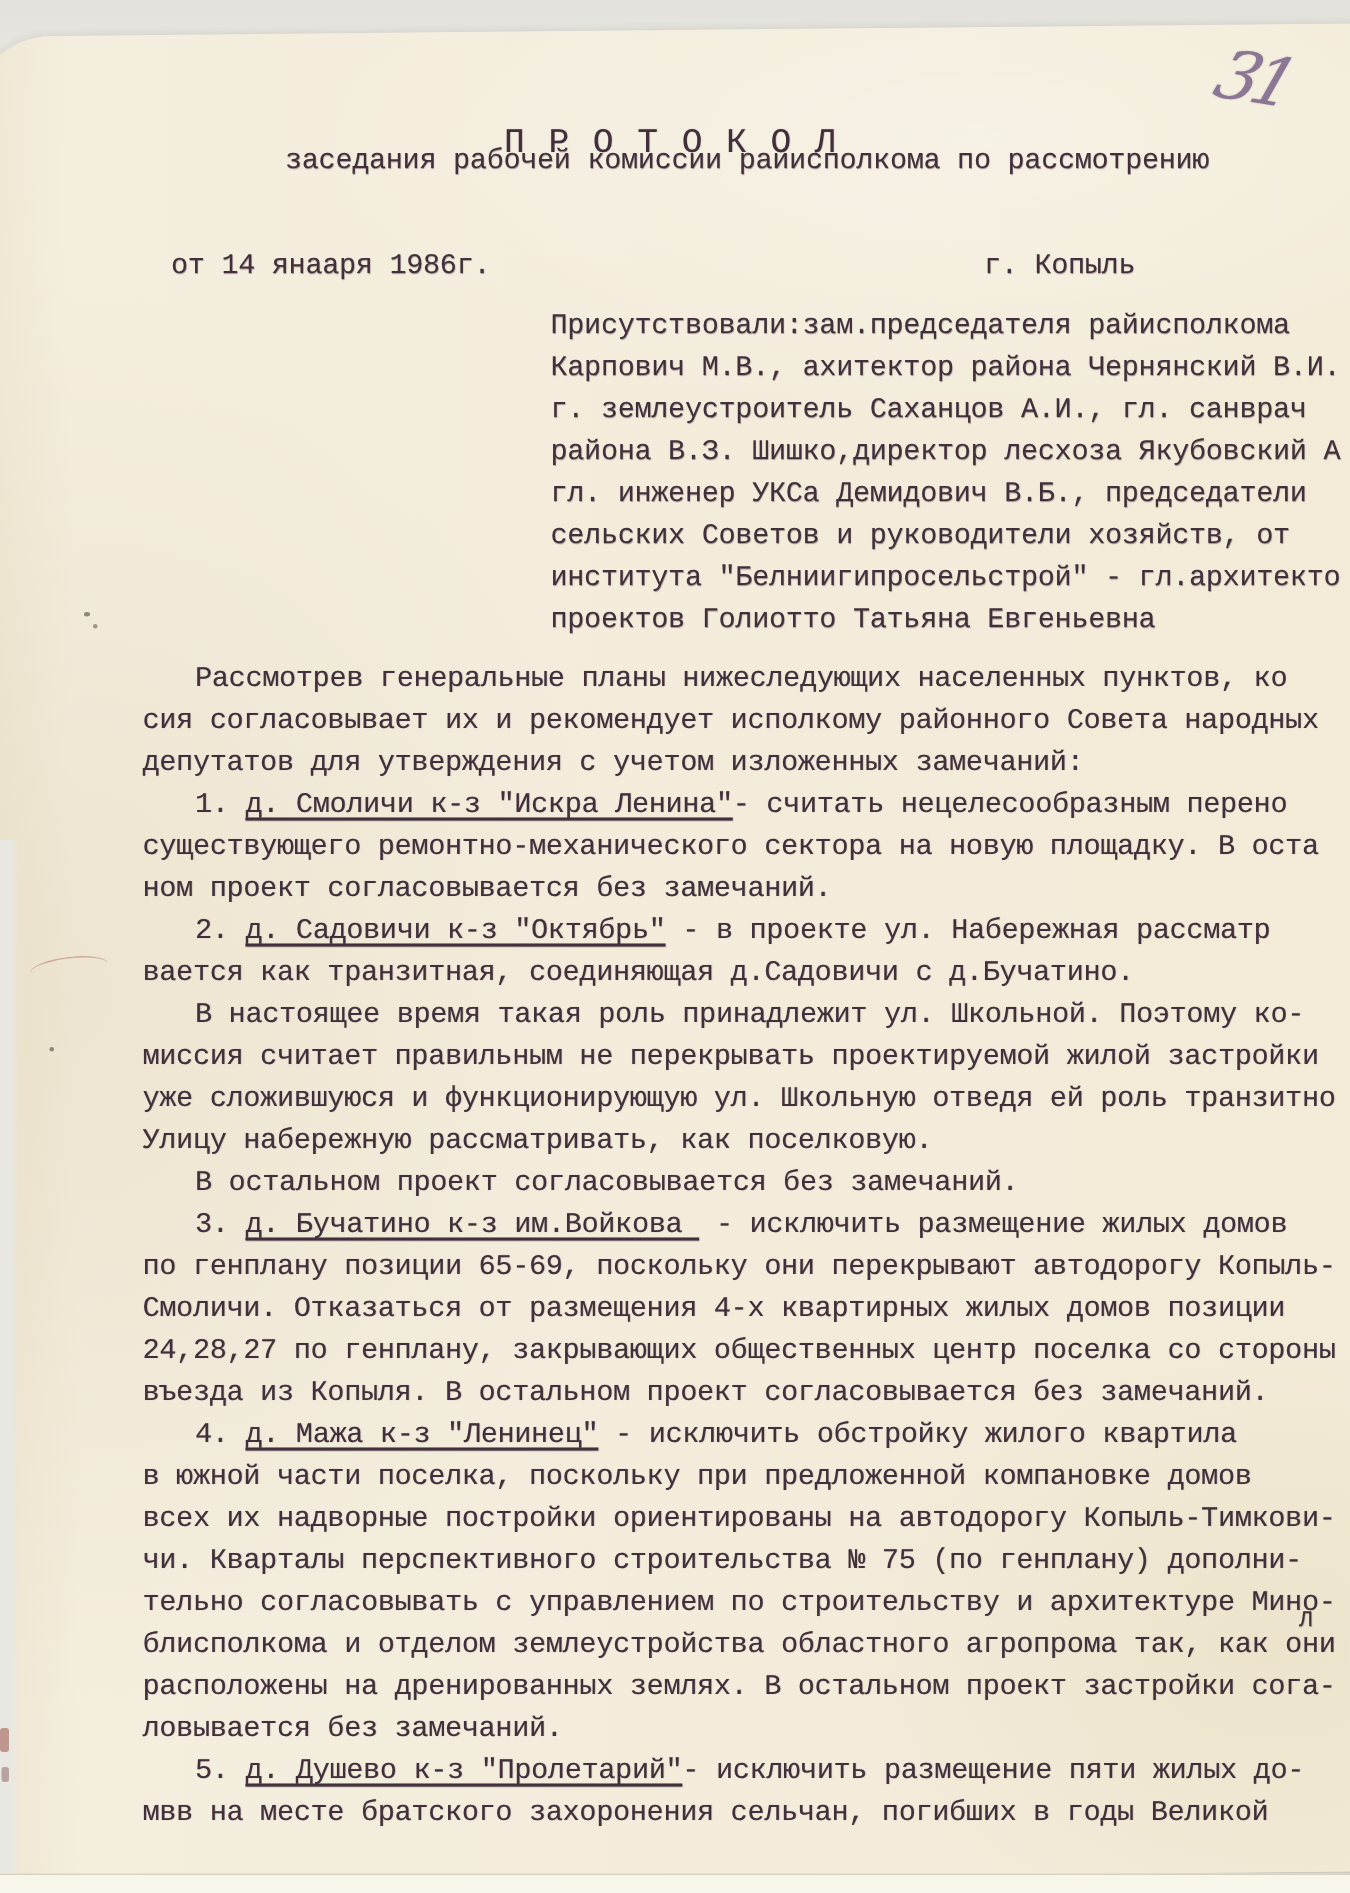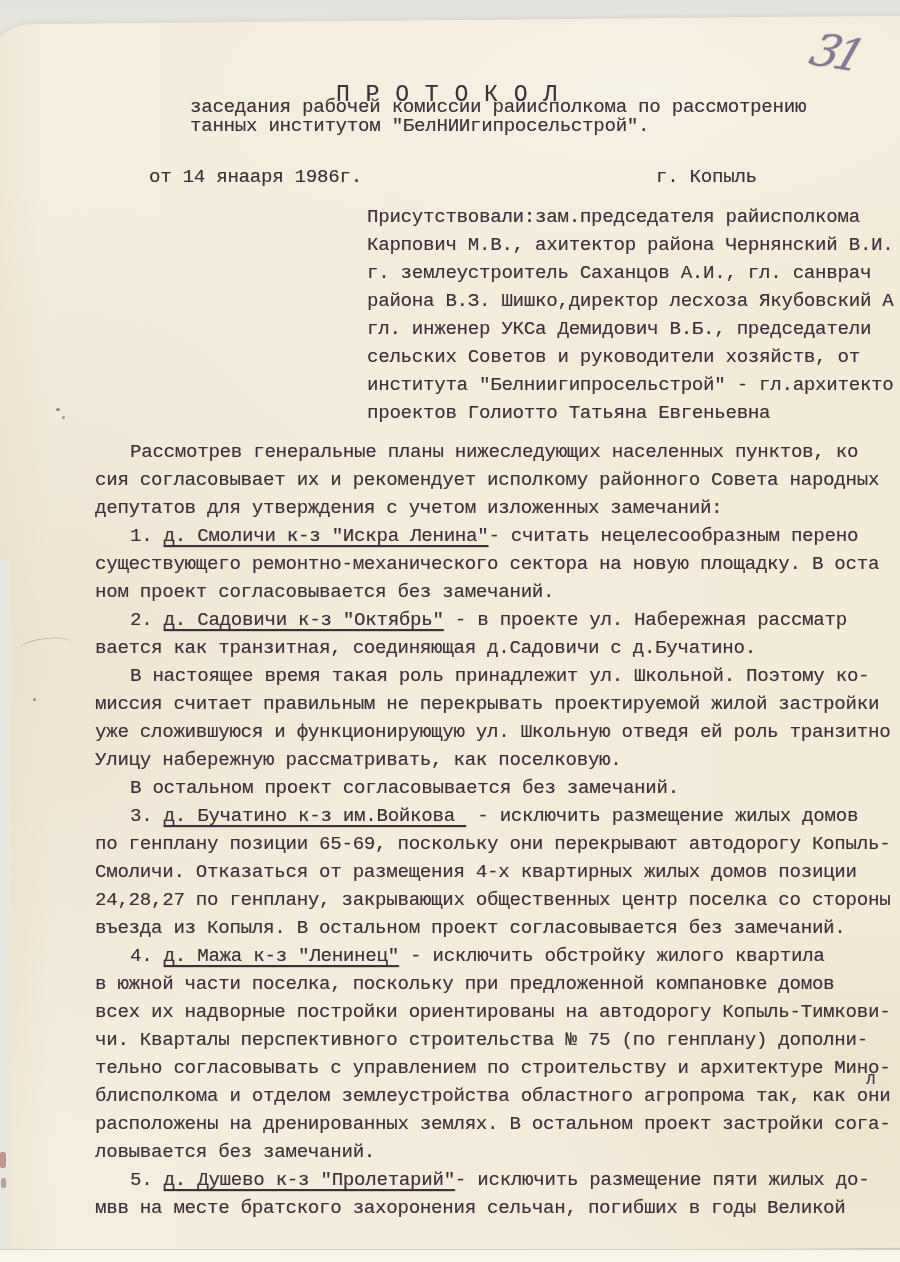--- a/index.html
+++ b/index.html
@@ -31,21 +31,21 @@
     border-top:1px solid #d8d1bc;
   }
   .content{position:absolute;inset:0;color:#41303b;}
   .txt{
     position:absolute;white-space:pre;
     font-size:19px;letter-spacing:-0.2px;
     text-shadow:0.3px 0.4px 0.6px rgba(62,42,56,0.45);
   }
   .doc-title{left:336px;top:62px;font-size:23px;letter-spacing:1px;margin-top:20px;}
   .subtitle{left:190px;top:98px;line-height:19px;}
-  .date-left{left:114px;top:166px;margin-left:35px;}
+  .date-left{left:114px;top:166px;}
   .date-right{left:656px;top:166px;}
   .attendees{left:367px;top:203px;line-height:28px;width:540px;}
   .body-block{left:95px;top:438px;line-height:28px;width:815px;}
   .body-line,.sub-line,.att-line{white-space:pre;}
   .indent{padding-left:35px;}
   .u{
     text-decoration:underline;
     text-decoration-thickness:1.7px;
     text-underline-offset:4px;
   }
@@ -85,21 +85,21 @@
   <div class="speck-b"></div>
   <div class="speck-c"></div>
   <div class="edge-mark-1"></div>
   <div class="edge-mark-2"></div>
 
   <div class="content">
     <div class="pagenum">31</div>
 
     <div class="txt doc-title">П Р О Т О К О Л</div>
 
-    <div class="txt subtitle"><div class="sub-line">заседания рабочей комиссии райисполкома по рассмотрению</div><div class="sub-line">танных институтом "БелНИИгипросельстрой".</div></div>
+    <div class="txt subtitle"><div class="sub-line">заседания рабочей комиссии райисполкома по рассмотрению</div></div>
 
     <div class="txt date-left">от 14 янааря 1986г.</div>
     <div class="txt date-right">г. Копыль</div>
 
     <div class="txt attendees"><div class="att-line">Присутствовали:зам.председателя райисполкома</div><div class="att-line">Карпович М.В., ахитектор района Чернянский В.И.</div><div class="att-line">г. землеустроитель Саханцов А.И., гл. санврач</div><div class="att-line">района В.З. Шишко,директор лесхоза Якубовский А</div><div class="att-line">гл. инженер УКСа Демидович В.Б., председатели</div><div class="att-line">сельских Советов и руководители хозяйств, от</div><div class="att-line">института "Белниигипросельстрой" - гл.архитекто</div><div class="att-line">проектов Голиотто Татьяна Евгеньевна</div></div>
 
     <div class="txt body-block"><div class="body-line indent"><span>Рассмотрев генеральные планы нижеследующих населенных пунктов, ко</span></div><div class="body-line"><span>сия согласовывает их и рекомендует исполкому районного Совета народных</span></div><div class="body-line"><span>депутатов для утверждения с учетом изложенных замечаний:</span></div><div class="body-line indent"><span>1. </span><span class="u">д. Смоличи к-з "Искра Ленина"</span><span>- считать нецелесообразным перено</span></div><div class="body-line"><span>существующего ремонтно-механического сектора на новую площадку. В оста</span></div><div class="body-line"><span>ном проект согласовывается без замечаний.</span></div><div class="body-line indent"><span>2. </span><span class="u">д. Садовичи к-з "Октябрь"</span><span> - в проекте ул. Набережная рассматр</span></div><div class="body-line"><span>вается как транзитная, соединяющая д.Садовичи с д.Бучатино.</span></div><div class="body-line indent"><span>В настоящее время такая роль принадлежит ул. Школьной. Поэтому ко-</span></div><div class="body-line"><span>миссия считает правильным не перекрывать проектируемой жилой застройки</span></div><div class="body-line"><span>уже сложившуюся и функционирующую ул. Школьную отведя ей роль транзитно</span></div><div class="body-line"><span>Улицу набережную рассматривать, как поселковую.</span></div><div class="body-line indent"><span>В остальном проект согласовывается без замечаний.</span></div><div class="body-line indent"><span>3. </span><span class="u">д. Бучатино к-з им.Войкова </span><span> - исключить размещение жилых домов</span></div><div class="body-line"><span>по генплану позиции 65-69, поскольку они перекрывают автодорогу Копыль-</span></div><div class="body-line"><span>Смоличи. Отказаться от размещения 4-х квартирных жилых домов позиции</span></div><div class="body-line"><span>24,28,27 по генплану, закрывающих общественных центр поселка со стороны</span></div><div class="body-line"><span>въезда из Копыля. В остальном проект согласовывается без замечаний.</span></div><div class="body-line indent"><span>4. </span><span class="u">д. Мажа к-з "Ленинец"</span><span> - исключить обстройку жилого квартила</span></div><div class="body-line"><span>в южной части поселка, поскольку при предложенной компановке домов</span></div><div class="body-line"><span>всех их надворные постройки ориентированы на автодорогу Копыль-Тимкови-</span></div><div class="body-line"><span>чи. Кварталы перспективного строительства № 75 (по генплану) дополни-</span></div><div class="body-line"><span>тельно согласовывать с управлением по строительству и архитектуре Мино-</span></div><div class="body-line"><span>блисполкома и отделом землеустройства областного агропрома так, как они</span></div><div class="body-line"><span>расположены на дренированных землях. В остальном проект застройки сога-</span></div><div class="body-line"><span>ловывается без замечаний.</span></div><div class="body-line indent"><span>5. </span><span class="u">д. Душево к-з "Пролетарий"</span><span>- исключить размещение пяти жилых до-</span></div><div class="body-line"><span>мвв на месте братского захоронения сельчан, погибших в годы Великой</span></div></div>
 
     <div class="correction">Л</div>
   </div>

